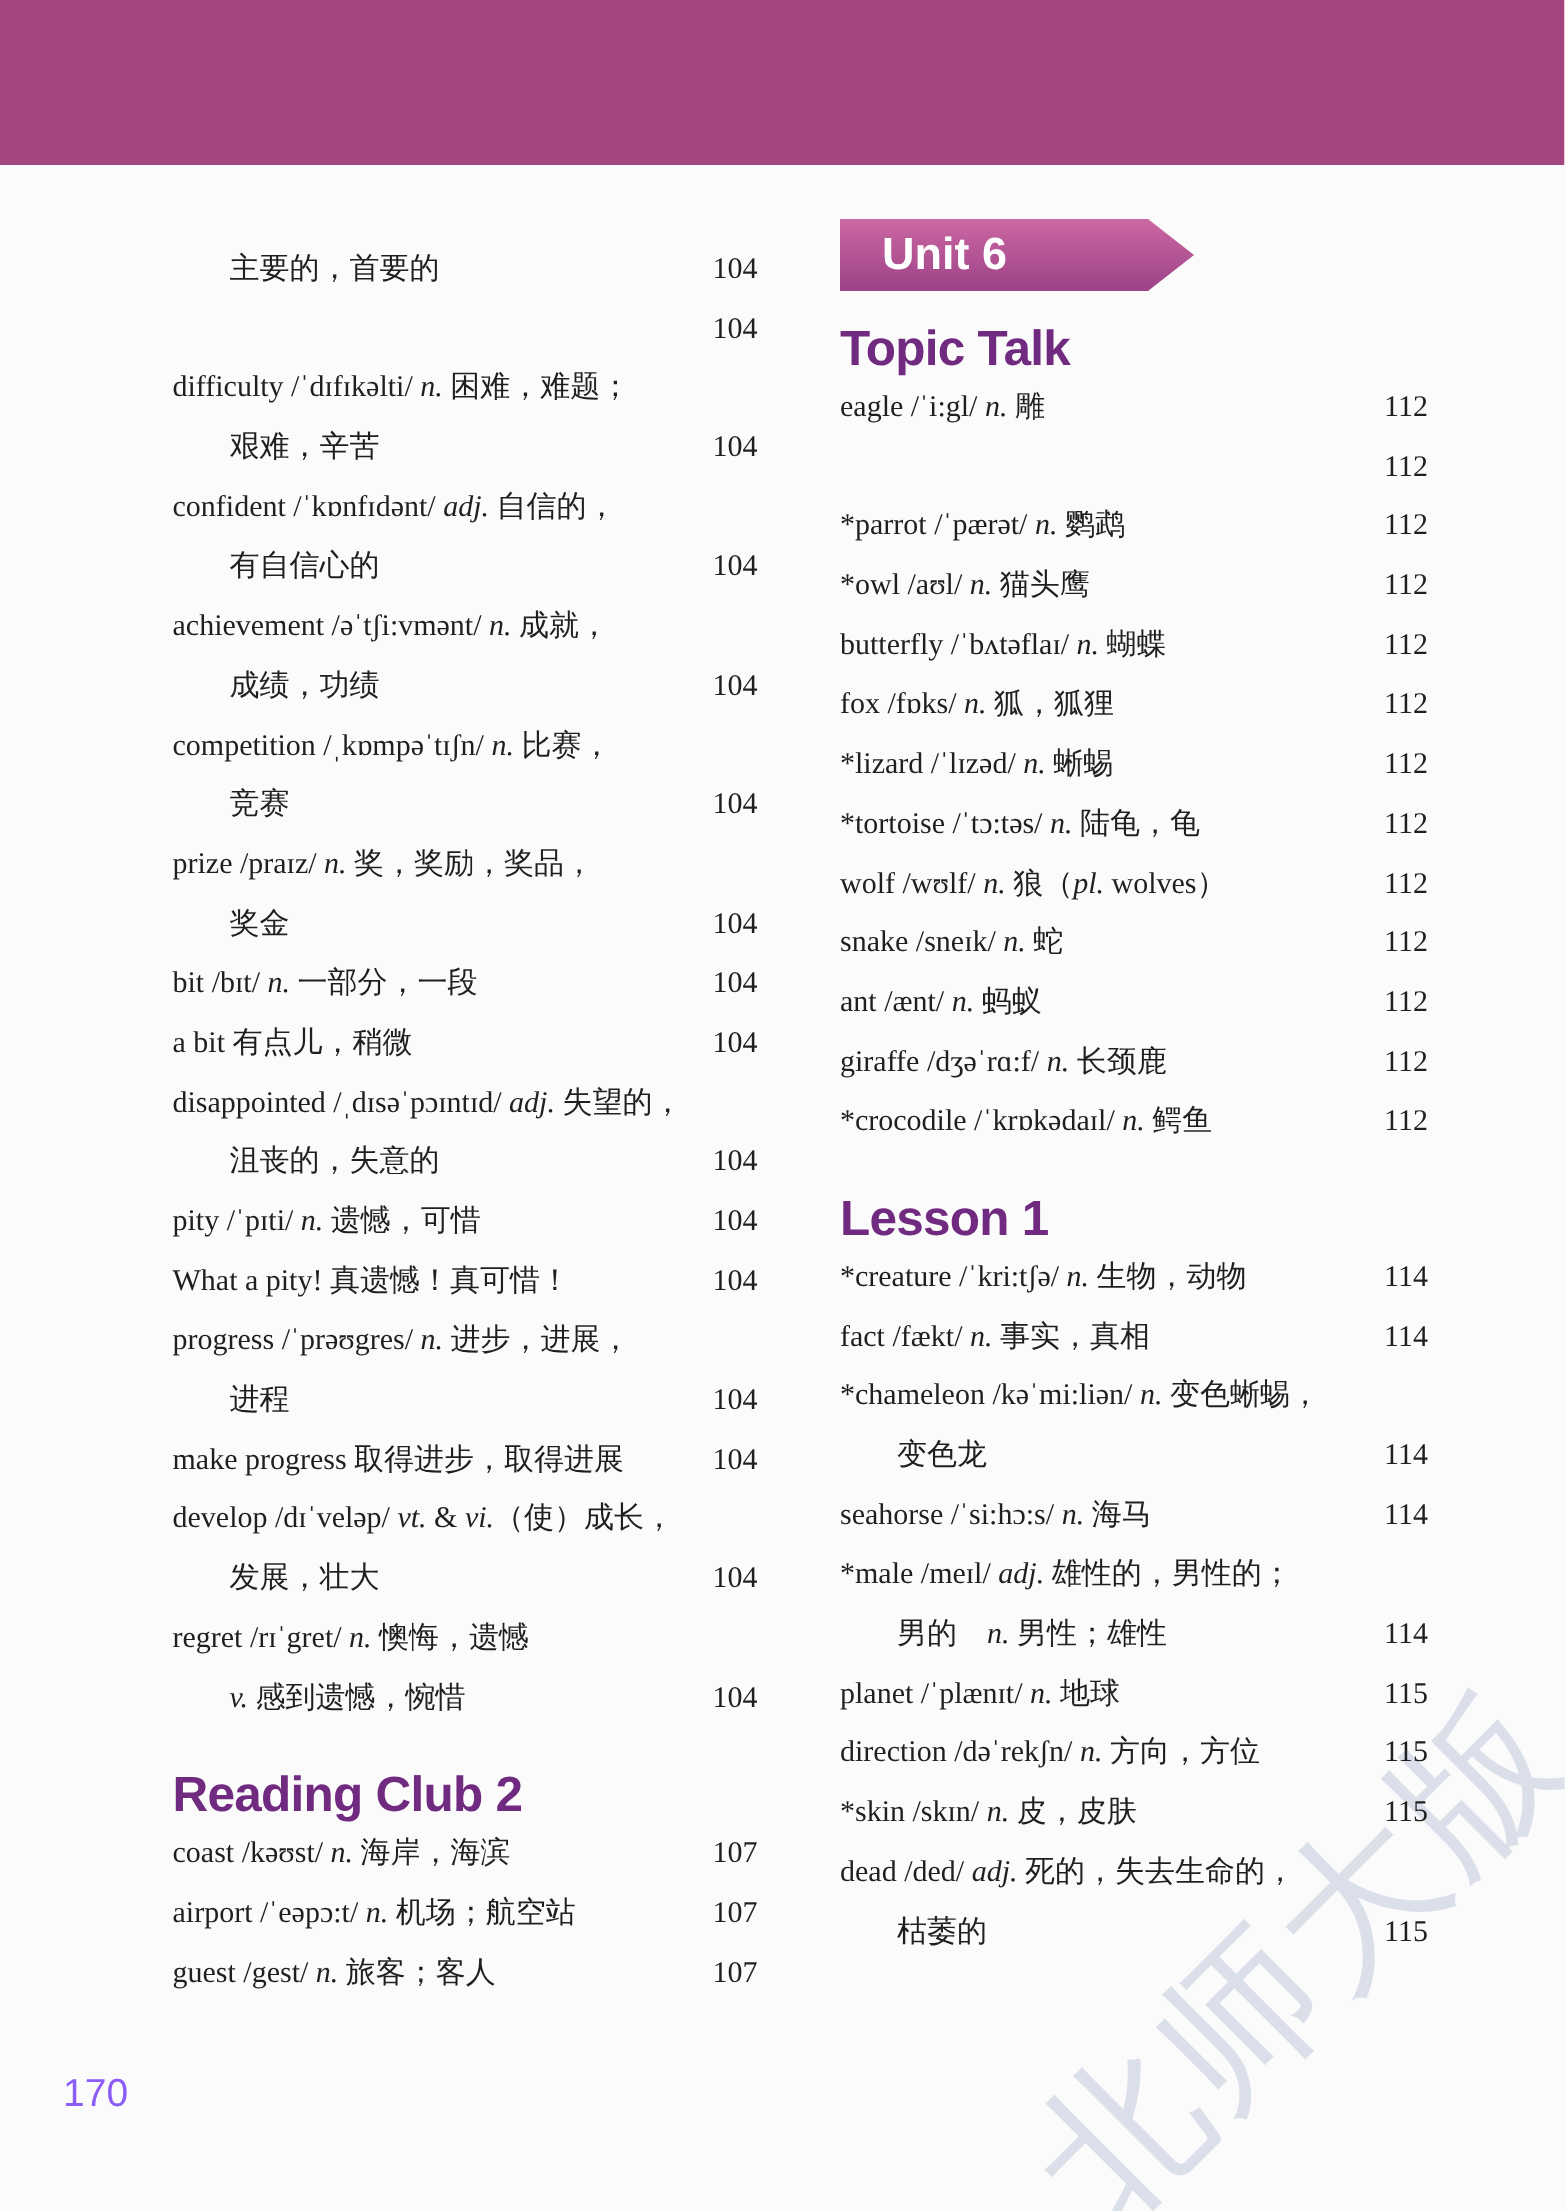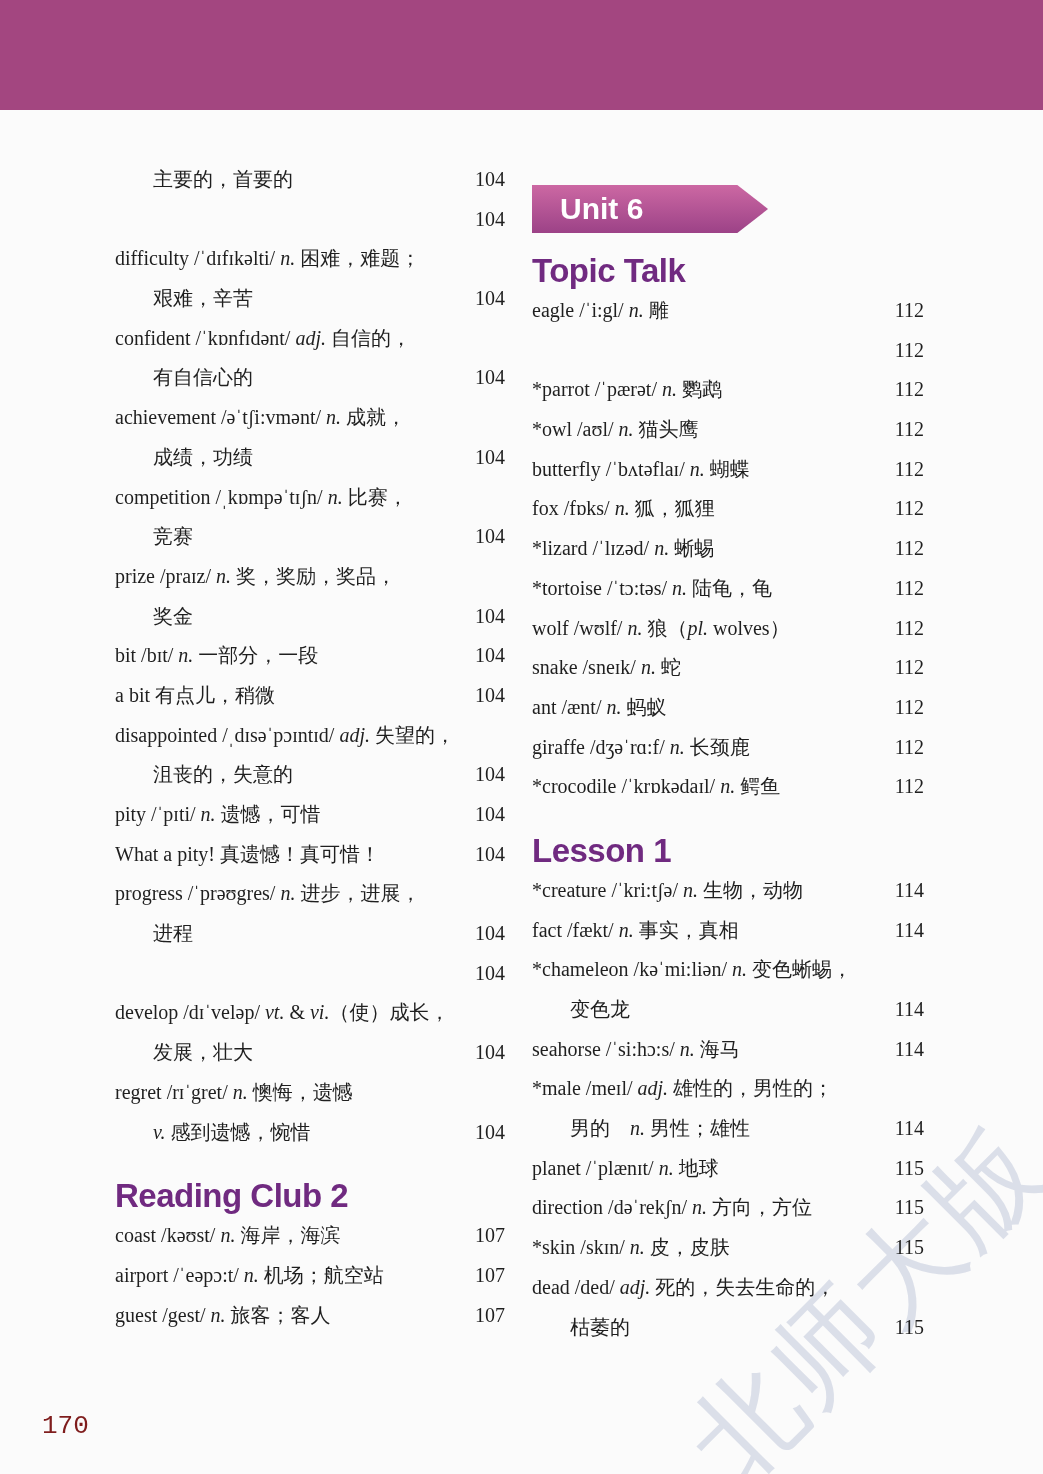--- a/index.html
+++ b/index.html
@@ -18,21 +18,21 @@
   .watermark{
     position:absolute;left:868px;top:1306px;
     transform:translate(-50%,-50%) rotate(-45deg);
     font-size:108px;letter-spacing:4px;white-space:nowrap;
     color:rgba(168,180,204,0.38);
     z-index:0;
     font-family:"Liberation Serif","DejaVu Serif",serif;
   }
   .column{position:absolute;z-index:1;}
   #left-col{left:115px;top:160px;width:390px;}
-  #right-col{left:532px;top:146px;width:392px;margin-top:39px;}
+  #right-col{left:560px;top:146px;width:392px;}
   .banner{
     position:relative;height:48px;width:236px;
     background:linear-gradient(180deg,#cc68a3 0%,#9c4287 100%);
     clip-path:polygon(0 0,87% 0,100% 50%,87% 100%,0 100%);
     color:#ffffff;
     font-family:"Liberation Sans","DejaVu Sans",sans-serif;
     font-weight:bold;font-size:30px;line-height:48px;
     padding-left:28px;box-sizing:border-box;
   }
   .section-heading{
@@ -43,23 +43,23 @@
   }
   .banner + .section-heading{margin-top:18px;}
   .entry{
     position:relative;height:39.7px;line-height:39.7px;
     white-space:nowrap;font-size:20px;
   }
   .entry.indent{padding-left:38px;}
   .entry-text i{font-style:italic;}
   .entry-page{position:absolute;right:0;top:0;}
   .footer-page-number{
-    position:absolute;left:42px;top:1411px;z-index:1;
-    font-family:Liberation Mono, monospace;
-    font-size:26px;color:#7f1d1d;
+    position:absolute;left:42px;top:1380px;z-index:1;
+    font-family:Liberation Sans, sans-serif;
+    font-size:26px;color:#8b5cf6;
   }
 </style>
 </head>
 <body>
 
 <div class="top-band"></div>
 
 <div class="watermark">北师大版</div>
 
 <div class="column" id="left-col">
@@ -76,21 +76,21 @@
     <div class="entry"><span class="entry-text"><span>prize /praɪz/ </span><i>n.</i><span> 奖，奖励，奖品，</span></span></div>
     <div class="entry indent"><span class="entry-text"><span>奖金</span></span><span class="entry-page">104</span></div>
     <div class="entry"><span class="entry-text"><span>bit /bɪt/ </span><i>n.</i><span> 一部分，一段</span></span><span class="entry-page">104</span></div>
     <div class="entry"><span class="entry-text"><span>a bit 有点儿，稍微</span></span><span class="entry-page">104</span></div>
     <div class="entry"><span class="entry-text"><span>disappointed /ˌdɪsəˈpɔɪntɪd/ </span><i>adj.</i><span> 失望的，</span></span></div>
     <div class="entry indent"><span class="entry-text"><span>沮丧的，失意的</span></span><span class="entry-page">104</span></div>
     <div class="entry"><span class="entry-text"><span>pity /ˈpɪti/ </span><i>n.</i><span> 遗憾，可惜</span></span><span class="entry-page">104</span></div>
     <div class="entry"><span class="entry-text"><span>What a pity! 真遗憾！真可惜！</span></span><span class="entry-page">104</span></div>
     <div class="entry"><span class="entry-text"><span>progress /ˈprəʊgres/ </span><i>n.</i><span> 进步，进展，</span></span></div>
     <div class="entry indent"><span class="entry-text"><span>进程</span></span><span class="entry-page">104</span></div>
-    <div class="entry"><span class="entry-page">104</span></div>
+    <div class="entry"><span class="entry-text"><span>make progress 取得进步，取得进展</span></span><span class="entry-page">104</span></div>
     <div class="entry"><span class="entry-text"><span>develop /dɪˈveləp/ </span><i>vt.</i><span> &amp; </span><i>vi.</i><span>（使）成长，</span></span></div>
     <div class="entry indent"><span class="entry-text"><span>发展，壮大</span></span><span class="entry-page">104</span></div>
     <div class="entry"><span class="entry-text"><span>regret /rɪˈgret/ </span><i>n.</i><span> 懊悔，遗憾</span></span></div>
     <div class="entry indent"><span class="entry-text"><i>v.</i><span> 感到遗憾，惋惜</span></span><span class="entry-page">104</span></div>
     <div class="section-heading">Reading Club 2</div>
     <div class="entry"><span class="entry-text"><span>coast /kəʊst/ </span><i>n.</i><span> 海岸，海滨</span></span><span class="entry-page">107</span></div>
     <div class="entry"><span class="entry-text"><span>airport /ˈeəpɔ:t/ </span><i>n.</i><span> 机场；航空站</span></span><span class="entry-page">107</span></div>
     <div class="entry"><span class="entry-text"><span>guest /gest/ </span><i>n.</i><span> 旅客；客人</span></span><span class="entry-page">107</span></div>
   </div>
 

